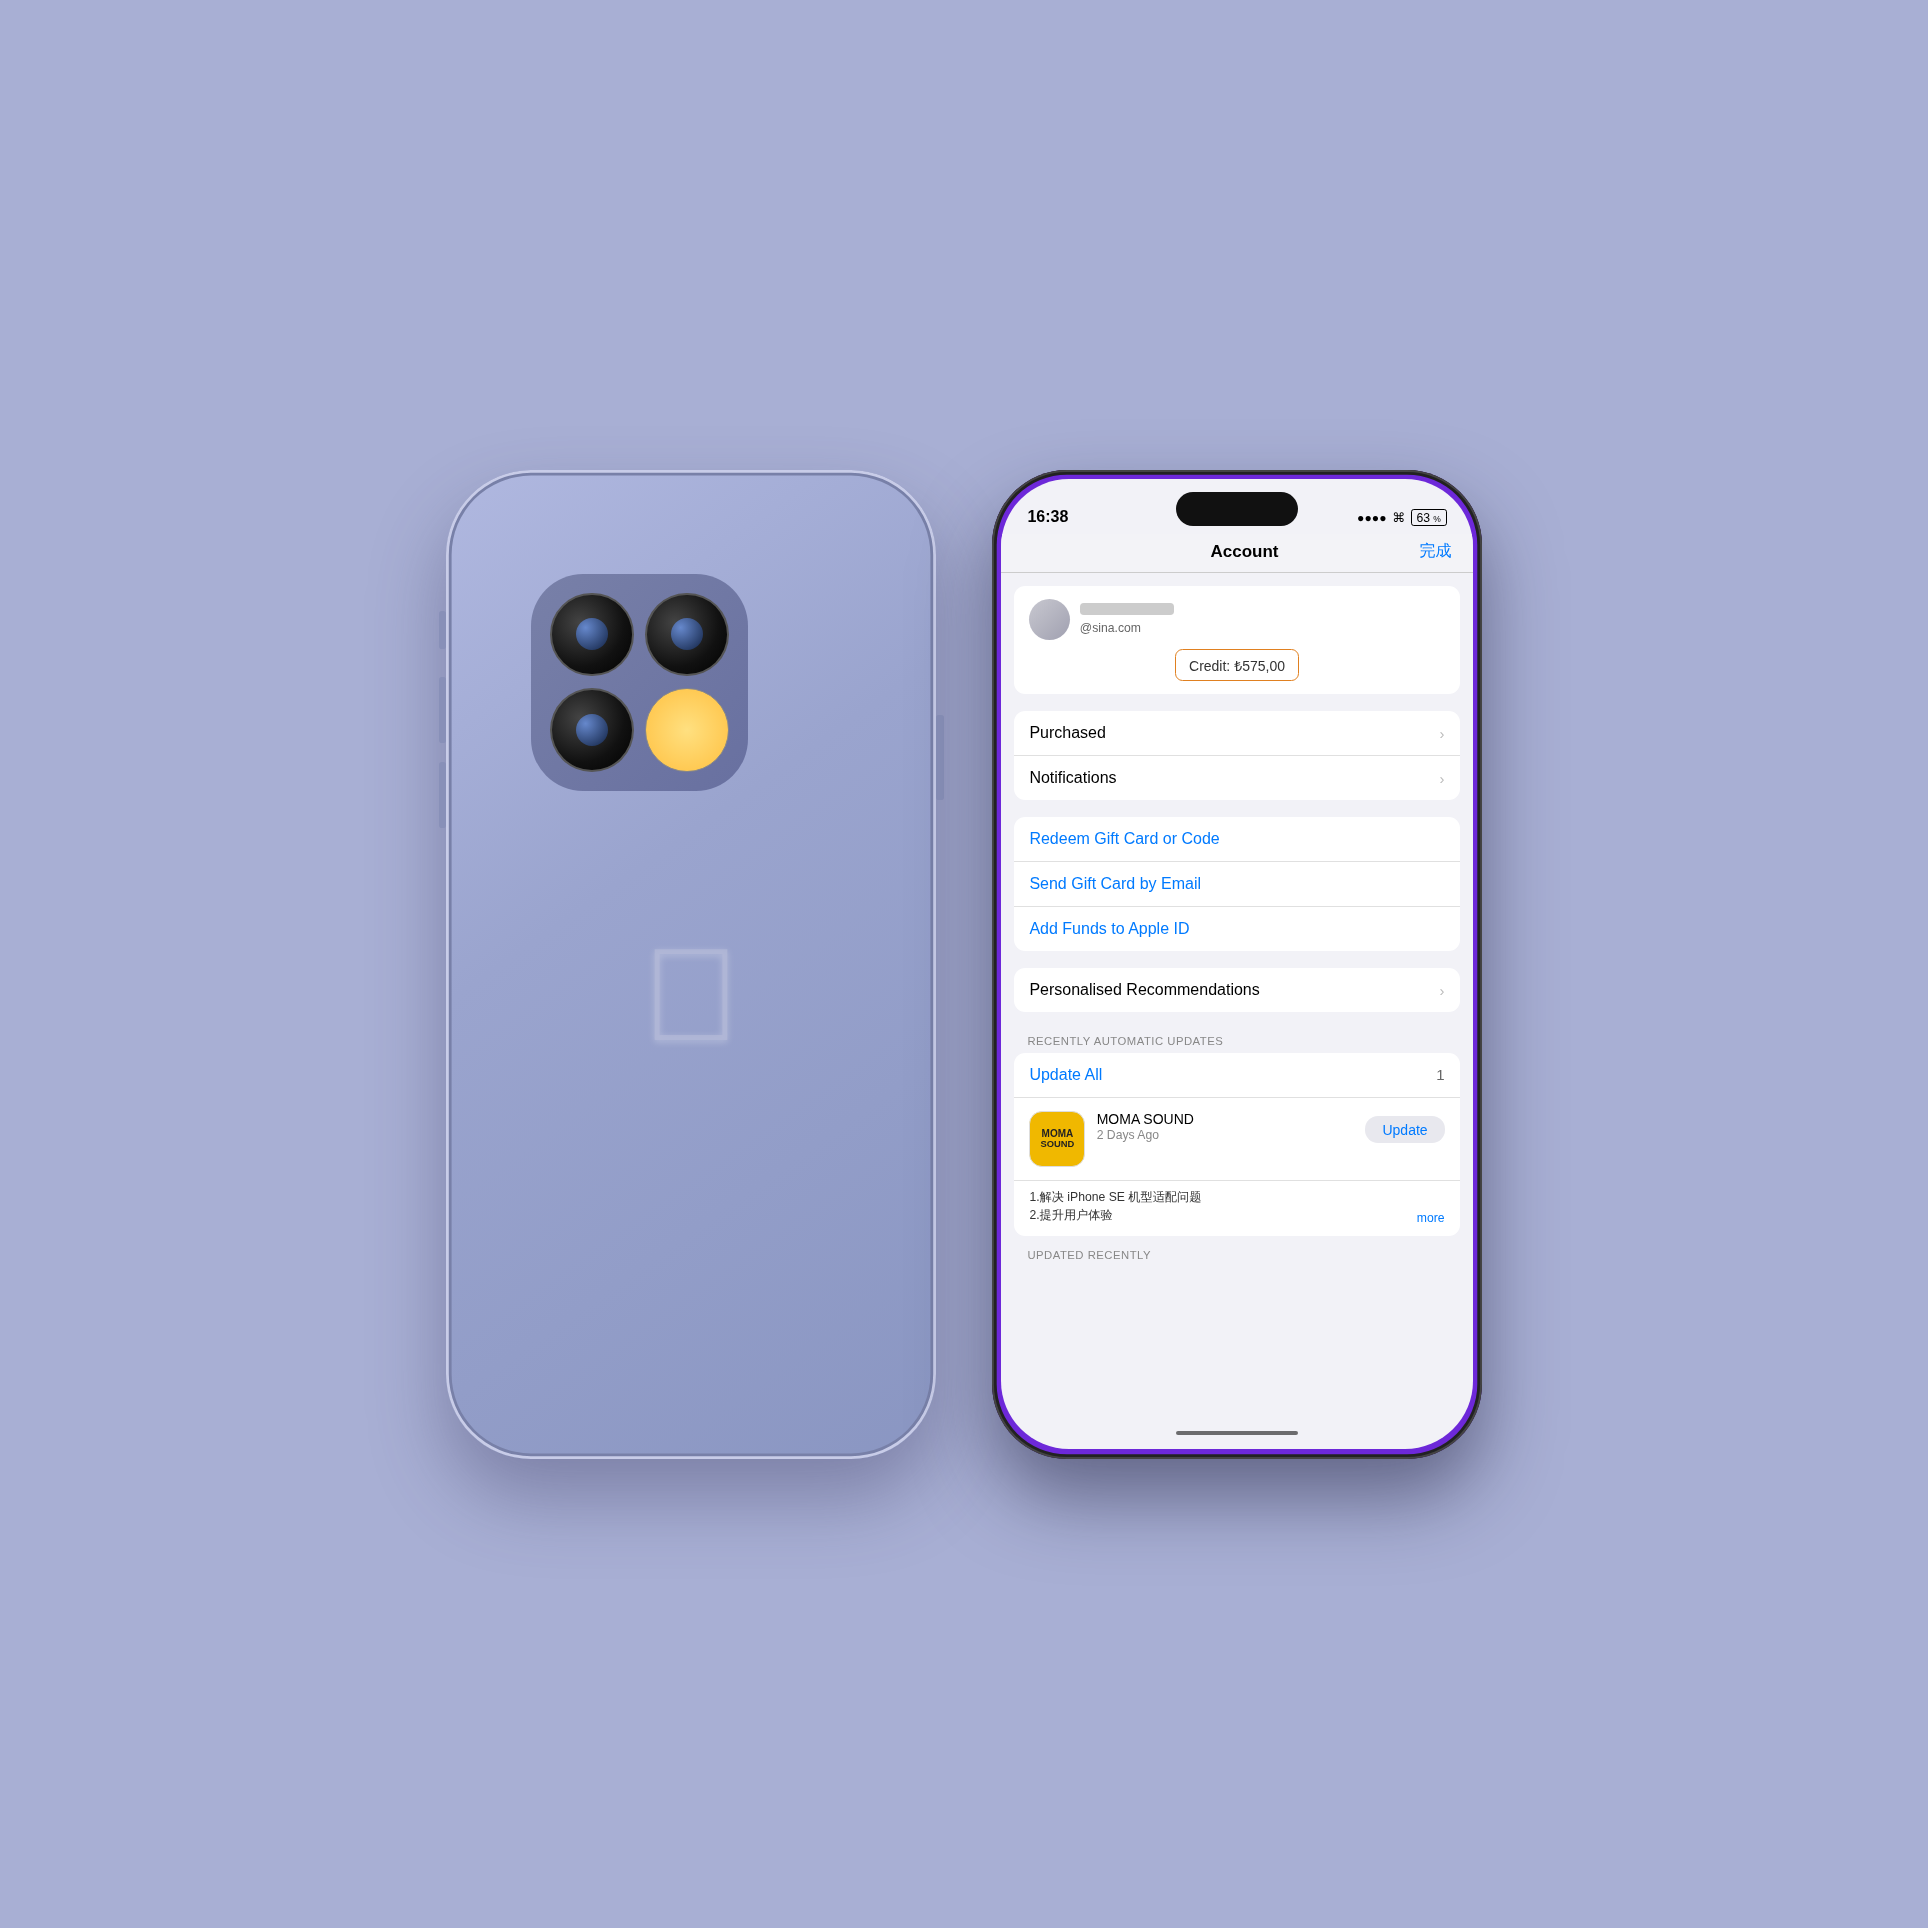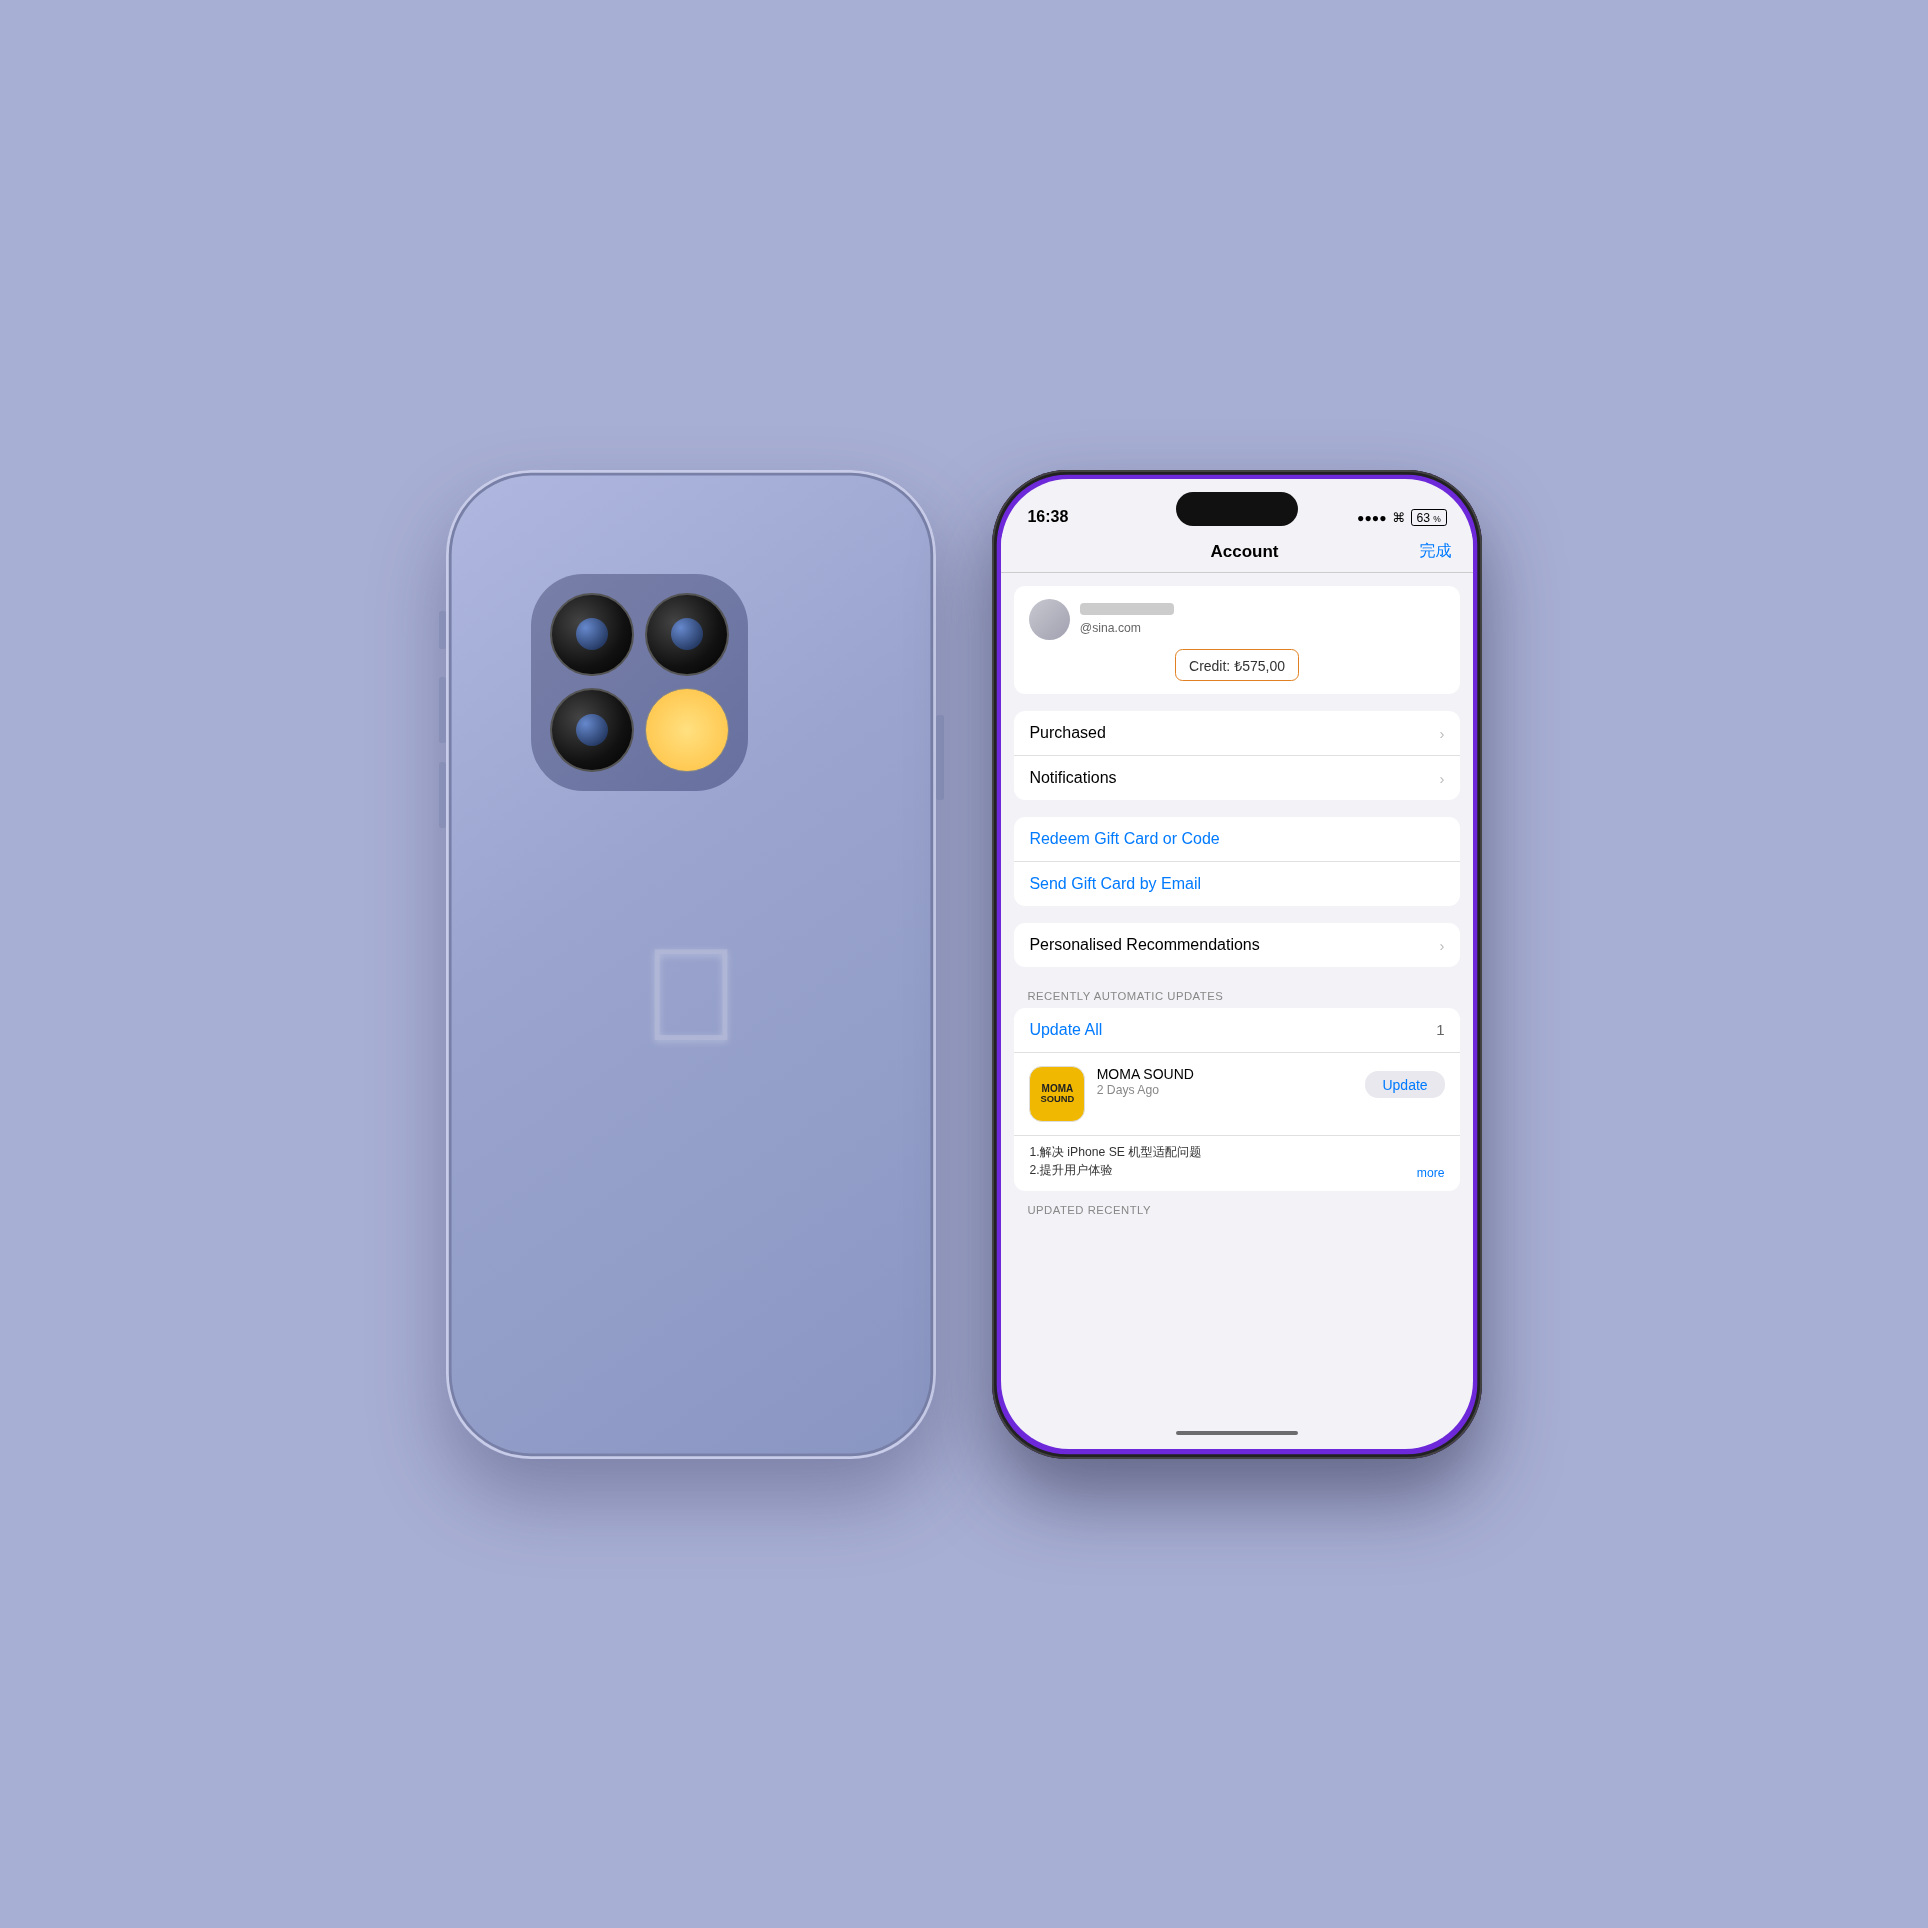--- a/index.html
+++ b/index.html
@@ -505,20 +505,23 @@
           </div>
         </div>
 
         <div class="list-section">
           <div class="list-item">
             <span class="list-item-text blue">Redeem Gift Card or Code</span>
           </div>
           <div class="list-item">
             <span class="list-item-text blue">Send Gift Card by Email</span>
           </div>
+          <div class="list-item">
+            <span class="list-item-text blue">Add Funds to Apple ID</span>
+          </div>
         </div>
 
         <div class="list-section">
           <div class="list-item">
             <span class="list-item-text">Personalised Recommendations</span>
             <span class="chevron">›</span>
           </div>
         </div>
 
         <div class="section-header">RECENTLY AUTOMATIC UPDATES</div>

